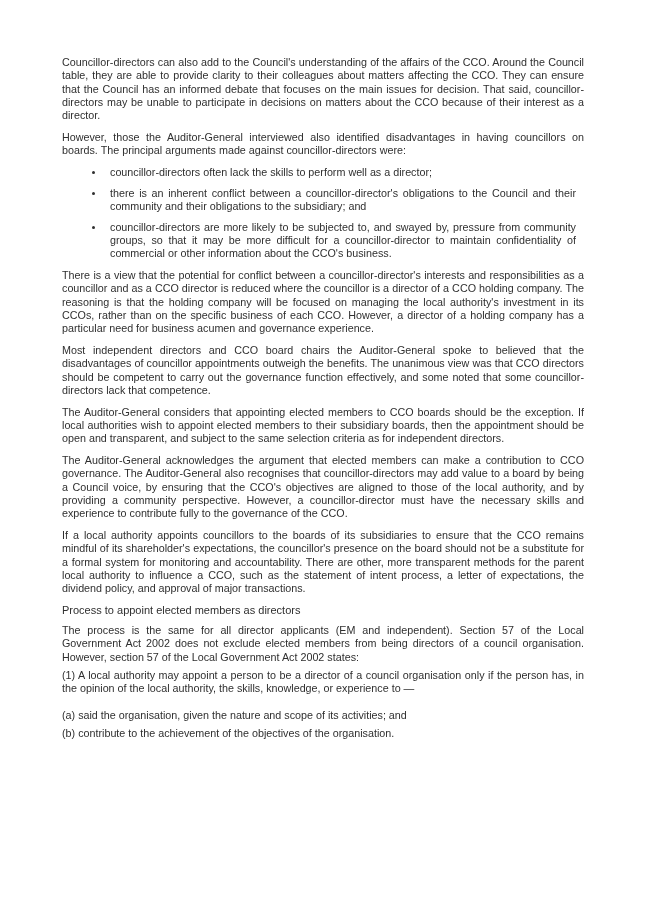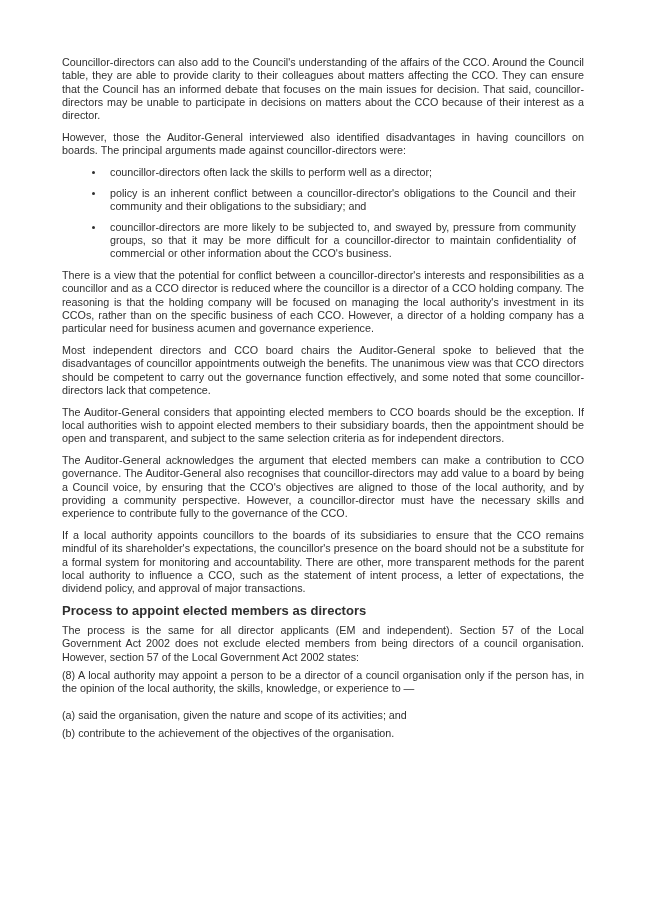--- a/index.html
+++ b/index.html
@@ -51,23 +51,23 @@
   .dot {
     position: absolute;
     left: 22px;
     top: 5.3px;
     width: 3px;
     height: 3px;
     border-radius: 50%;
     background: #2f2f2f;
   }
   .heading {
-    font-size: 13px;
+    font-size: 11px;
     line-height: 13.35px;
-    font-weight: 700;
+    font-weight: 400;
     color: #2f2f2f;
     margin: 2.5px 0 6.5px 0;
   }
   .tight {
     margin-bottom: 5px;
   }
   .quote-intro {
     margin-bottom: 13px;
   }
   .quote-last {
@@ -84,21 +84,21 @@
 
     <p class="para">However, those the Auditor-General interviewed also identified disadvantages in having councillors on boards. The principal arguments made against councillor-directors were:</p>
 
     <ul class="bullets">
       <li>
         <span class="dot"></span>
         <span>councillor-directors often lack the skills to perform well as a director;</span>
       </li>
       <li>
         <span class="dot"></span>
-        <span>policy is an inherent conflict between a councillor-director's obligations to the Council and their community and their obligations to the subsidiary; and</span>
+        <span>there is an inherent conflict between a councillor-director's obligations to the Council and their community and their obligations to the subsidiary; and</span>
       </li>
       <li>
         <span class="dot"></span>
         <span>councillor-directors are more likely to be subjected to, and swayed by, pressure from community groups, so that it may be more difficult for a councillor-director to maintain confidentiality of commercial or other information about the CCO's business.</span>
       </li>
     </ul>
 
     <p class="para">There is a view that the potential for conflict between a councillor-director's interests and responsibilities as a councillor and as a CCO director is reduced where the councillor is a director of a CCO holding company. The reasoning is that the holding company will be focused on managing the local authority's investment in its CCOs, rather than on the specific business of each CCO. However, a director of a holding company has a particular need for business acumen and governance experience.</p>
 
     <p class="para">Most independent directors and CCO board chairs the Auditor-General spoke to believed that the disadvantages of councillor appointments outweigh the benefits. The unanimous view was that CCO directors should be competent to carry out the governance function effectively, and some noted that some councillor-directors lack that competence.</p>
@@ -107,20 +107,20 @@
 
     <p class="para">The Auditor-General acknowledges the argument that elected members can make a contribution to CCO governance. The Auditor-General also recognises that councillor-directors may add value to a board by being a Council voice, by ensuring that the CCO's objectives are aligned to those of the local authority, and by providing a community perspective. However, a councillor-director must have the necessary skills and experience to contribute fully to the governance of the CCO.</p>
 
     <p class="para">If a local authority appoints councillors to the boards of its subsidiaries to ensure that the CCO remains mindful of its shareholder's expectations, the councillor's presence on the board should not be a substitute for a formal system for monitoring and accountability. There are other, more transparent methods for the parent local authority to influence a CCO, such as the statement of intent process, a letter of expectations, the dividend policy, and approval of major transactions.</p>
 
 
     <h2 class="heading">Process to appoint elected members as directors</h2>
 
     <p class="para tight">The process is the same for all director applicants (EM and independent). Section 57 of the Local Government Act 2002 does not exclude elected members from being directors of a council organisation. However, section 57 of the Local Government Act 2002 states:</p>
 
-    <p class="para quote-intro">(8) A local authority may appoint a person to be a director of a council organisation only if the person has, in the opinion of the local authority, the skills, knowledge, or experience to —</p>
+    <p class="para quote-intro">(1) A local authority may appoint a person to be a director of a council organisation only if the person has, in the opinion of the local authority, the skills, knowledge, or experience to —</p>
 
     <p class="para tight">(a) said the organisation, given the nature and scope of its activities; and</p>
 
     <p class="para quote-last">(b) contribute to the achievement of the objectives of the organisation.</p>
 
   </div>
 </div>
 
 </body></html>

